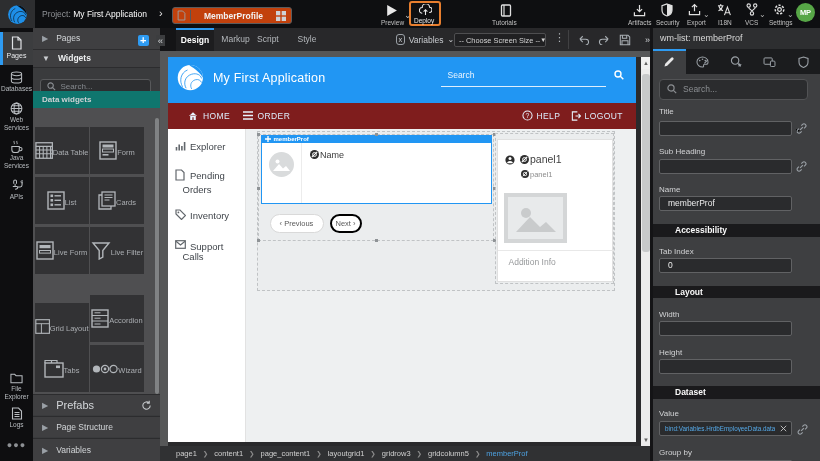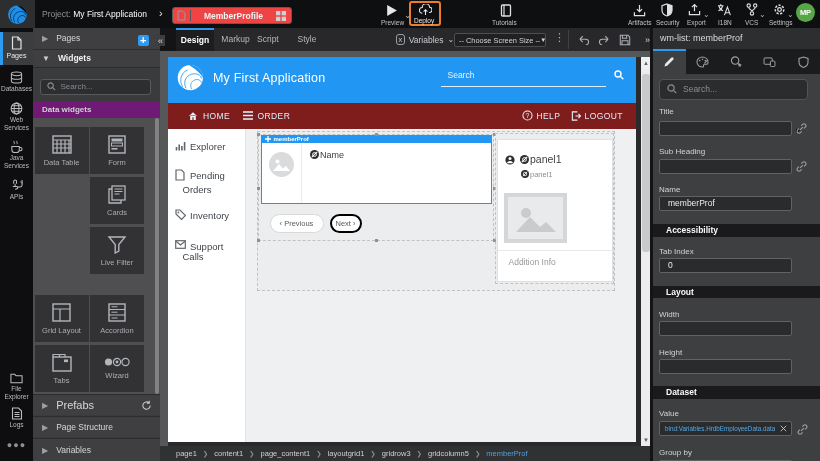--- a/index.html
+++ b/index.html
@@ -1,44 +1,44 @@
 <!DOCTYPE html>
 <html><head>
 <meta charset="utf-8">
 <style>
 html,body{margin:0;padding:0}
 body{width:820px;height:461px;position:relative;overflow:hidden;background:#0e0f11;font-family:"Liberation Sans",sans-serif;-webkit-font-smoothing:antialiased}
 .abs{position:absolute}
 .f{display:flex;align-items:center}
 svg{display:block}
-.tile{position:absolute;width:54px;height:47px;background:#323234;display:flex;flex-direction:column;align-items:center;justify-content:center}
+.tile{position:absolute;width:54px;height:47px;background:#323234;display:flex;flex-direction:row;align-items:center;justify-content:center}
 .tl{font-size:7.5px;color:#aaadb1;margin-top:4px;white-space:nowrap}
 .lbl{position:absolute;left:8px;font-size:8px;color:#d2d3d5}
 .inp{position:absolute;left:8px;width:133px;height:15px;background:#2a2b2d;border:1px solid #616264;border-radius:2px;box-sizing:border-box}
-.sech{position:absolute;left:0;width:169px;height:12.5px;background:#1a1a1c;color:#fafafa;font-size:8.5px;font-weight:bold;line-height:13px;padding-left:15px;box-sizing:border-box}
+.sech{position:absolute;left:0;width:169px;height:12.5px;background:#1a1a1c;color:#fafafa;font-size:8.5px;font-weight:bold;line-height:13px;padding-left:24px;box-sizing:border-box}
 .nvi{display:flex;align-items:center;font-size:8.5px;color:#ddeefd;letter-spacing:.4px}
 </style>
 </head>
 <body>
 
 <div class="abs" style="left:0;top:0;width:820px;height:28px;background:#0e0f11">
 
   <div class="abs" style="left:0;top:0;width:35px;height:28px;background:#2d2e30">
     <svg class="abs" style="left:7px;top:3px" width="22" height="22" viewBox="0 0 40 40">
       <circle cx="19" cy="21" r="17" fill="#1e8fe8"></circle>
       <path d="M19 4 A17 17 0 0 1 36 21 C 31.5 13.5 26 9.8 17.5 4.2 Z" fill="#0e0f11"></path>
       <path d="M9 33 C4 25 6 14 15 10" stroke="#0c0d0f" stroke-width="1.1" fill="none"></path>
       <path d="M14 35 C10 28 12 19 21 16 C27 14 33 17 34 22" stroke="#0c0d0f" stroke-width="1.1" fill="none"></path>
       <path d="M21 36 C18 31 20 25 26 23 C30 22 33 24 34 27" stroke="#0c0d0f" stroke-width="1.2" fill="none"></path>
     </svg>
   </div>
   <div class="abs" style="left:42px;top:9px;font-size:8.5px;color:#8f9296">Project: <span style="color:#fdfdfd">My First Application</span></div>
   <div class="abs" style="left:159px;top:7px;font-size:11px;color:#e8e8e8">›</div>
 
-  <div class="abs f" style="left:172px;top:7px;width:118px;height:15px;background:#ef4444;border:1px solid #5b5c5e;border-radius:3px">
+  <div class="abs f" style="left:172px;top:7px;width:118px;height:15px;background:#c2410c;border:1px solid #5b5c5e;border-radius:3px">
     <svg style="margin-left:4px" width="9" height="11" viewBox="0 0 12 14">
         <path d="M1.5 1 h6 l3 3 v9 h-9 Z" fill="none" stroke="#9aa0a6" stroke-width="1.2"></path>
       </svg>
     <div style="width:1px;height:11px;background:#54585d;margin-left:4px"></div>
     <div style="flex:1;text-align:center;font-size:8.5px;font-weight:bold;color:#f2f2f2">MemberProfile</div>
     <svg style="margin-right:5px" width="10" height="10" viewBox="0 0 10 10">
         <rect x="0" y="0" width="4.3" height="4.3" fill="#cfd2d5"></rect>
         <rect x="5.7" y="0" width="4.3" height="4.3" fill="#cfd2d5"></rect>
         <rect x="0" y="5.7" width="4.3" height="4.3" fill="#cfd2d5"></rect>
         <rect x="5.7" y="5.7" width="4.3" height="4.3" fill="#cfd2d5"></rect>
@@ -160,55 +160,75 @@
 
   <div class="abs f" style="left:6.5px;top:51px;width:111.5px;height:15.5px;background:#2d2e30;border:1px solid #58595b;border-radius:3px;box-sizing:border-box">
     <svg style="margin-left:6px" width="9" height="9" viewBox="0 0 10 10">
         <circle cx="4" cy="4" r="3" fill="none" stroke="#8b8f94" stroke-width="1.2"></circle>
         <path d="M6.3 6.3 L9 9" stroke="#8b8f94" stroke-width="1.2"></path>
       </svg>
     <span style="margin-left:5px;font-size:8px;color:#85898e">Search...</span>
   </div>
   <div class="abs" style="left:0;top:76px;width:127px;height:290px;background:#4f4f51"></div>
 
-  <div class="abs f" style="left:0;top:73px;width:127px;height:17px;background:#701a75">
+  <div class="abs f" style="left:0;top:63px;width:127px;height:17px;background:#0f766e">
       <span style="margin-left:9px;font-size:8px;font-weight:bold;color:#ced1d4">Data widgets</span>
     </div>
 
   <div class="tile" style="left:1.5px;top:99px">
     <svg width="20" height="19" viewBox="0 0 20 19">
         <rect x="1" y="1" width="18" height="17" fill="none" stroke="#b2b6ba" stroke-width="1.4"></rect>
         <path d="M1 5 h18 M1 9 h18 M1 13 h18 M5 5 v13 M9 5 v13 M13 5 v13 M17 5 v13" stroke="#b2b6ba" stroke-width="1.2"></path>
       </svg>
     <div class="tl">Data Table</div>
     </div>
   <div class="tile" style="left:57px;top:99px">
     <svg width="18" height="19" viewBox="0 0 18 19">
         <rect x="1" y="1" width="16" height="17" fill="none" stroke="#b2b6ba" stroke-width="1.4"></rect>
         <rect x="3.5" y="3.5" width="11" height="3" fill="#b2b6ba"></rect>
         <rect x="3.5" y="8" width="11" height="3" fill="none" stroke="#b2b6ba"></rect>
         <rect x="3.5" y="13" width="6" height="1.6" fill="#b2b6ba"></rect>
       </svg>
     <div class="tl">Form</div>
     </div>
+  <div class="tile" style="left:1.5px;top:149px">
+    <svg width="18" height="19" viewBox="0 0 18 19">
+        <rect x="1" y="1" width="16" height="17" fill="none" stroke="#b2b6ba" stroke-width="1.4"></rect>
+        <rect x="3.5" y="3.5" width="2.6" height="2.6" fill="#b2b6ba"></rect>
+        <path d="M7.5 4.8 h6.5" stroke="#b2b6ba" stroke-width="1.4"></path>
+        <rect x="3.5" y="8" width="2.6" height="2.6" fill="#b2b6ba"></rect>
+        <path d="M7.5 9.3 h6.5" stroke="#b2b6ba" stroke-width="1.4"></path>
+        <rect x="3.5" y="12.5" width="2.6" height="2.6" fill="#b2b6ba"></rect>
+        <path d="M7.5 13.8 h6.5" stroke="#b2b6ba" stroke-width="1.4"></path>
+      </svg>
+    <div class="tl">List</div>
+    </div>
   <div class="tile" style="left:57px;top:149px">
     <svg width="18" height="19" viewBox="0 0 18 19">
         <rect x="4" y="1" width="13" height="14" fill="none" stroke="#b2b6ba" stroke-width="1.3"></rect>
         <path d="M6.5 4 h8 M6.5 6.5 h8 M6.5 9 h5" stroke="#b2b6ba" stroke-width="1"></path>
         <path d="M4 4 H1 v14 h12 v-3" fill="none" stroke="#b2b6ba" stroke-width="1.3"></path>
       </svg>
     <div class="tl">Cards</div>
     </div>
+  <div class="tile" style="left:1.5px;top:199px">
+    <svg width="18" height="19" viewBox="0 0 18 19">
+        <rect x="1" y="1" width="16" height="17" fill="none" stroke="#b2b6ba" stroke-width="1.4"></rect>
+        <rect x="3.5" y="4" width="11" height="3.2" fill="#b2b6ba"></rect>
+        <rect x="3.5" y="9.5" width="11" height="2.6" fill="none" stroke="#b2b6ba"></rect>
+      </svg>
+    <div class="tl">Live Form</div>
+    </div>
   <div class="tile" style="left:57px;top:199px">
     <svg width="20" height="19" viewBox="0 0 20 19">
         <path d="M2 2 h16 l-6.2 7.5 V16 l-3.6 2 V9.5 Z" fill="none" stroke="#b2b6ba" stroke-width="1.4"></path>
       </svg>
     <div class="tl">Live Filter</div>
     </div>
-  <div class="tile" style="left:1.5px;top:267px">
+  <div class="tile" style="left:1.5px;top:275px">
     <svg width="19" height="19" viewBox="0 0 19 19">
         <rect x="1" y="1" width="17" height="17" fill="none" stroke="#b2b6ba" stroke-width="1.4"></rect>
         <path d="M1 6 h17 M8 6 v12" stroke="#b2b6ba" stroke-width="1.2"></path>
       </svg>
     <div class="tl">Grid Layout</div>
     </div>
   <div class="tile" style="left:1.5px;top:317px">
     <svg width="20" height="19" viewBox="0 0 20 19">
         <rect x="1" y="4" width="18" height="14" fill="none" stroke="#b2b6ba" stroke-width="1.4"></rect>
         <path d="M1 4 V1.5 h6.5 V4 M7.5 1.5 h5.5 V4" fill="none" stroke="#b2b6ba" stroke-width="1.2"></path>

